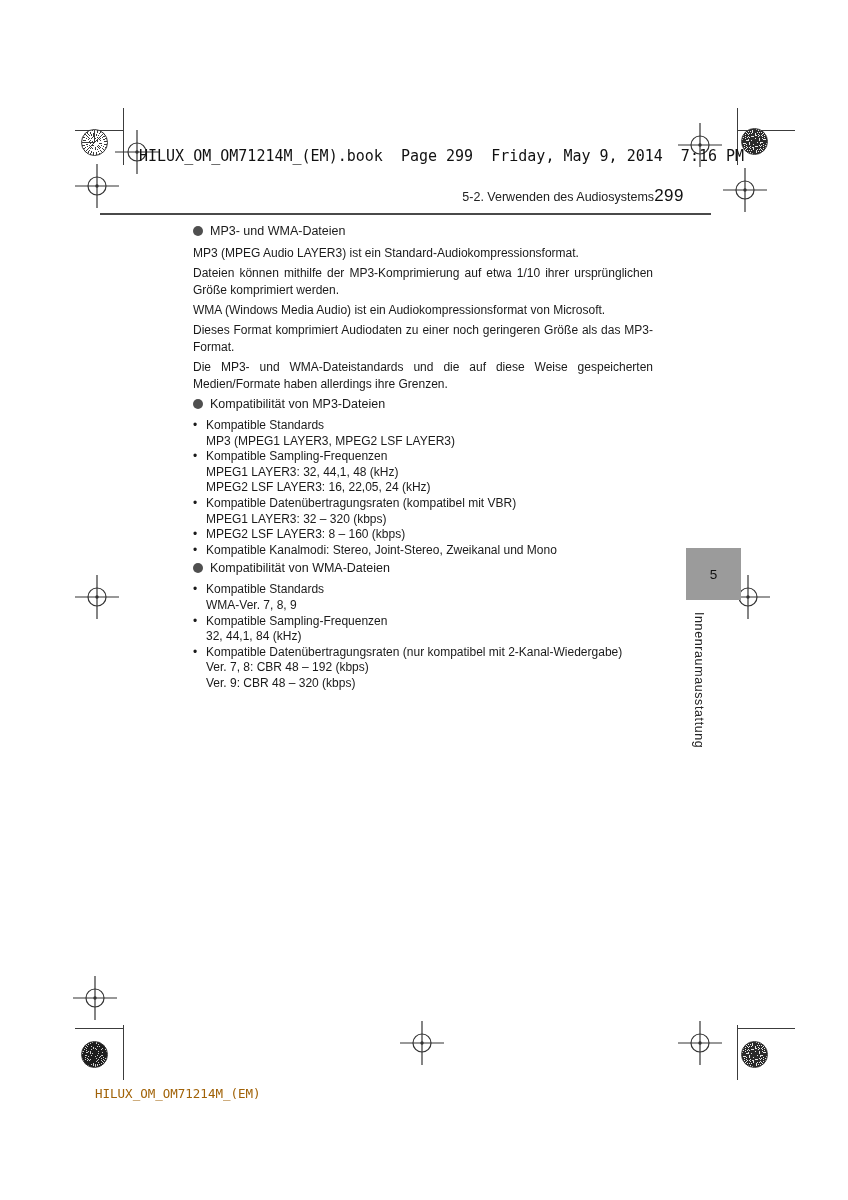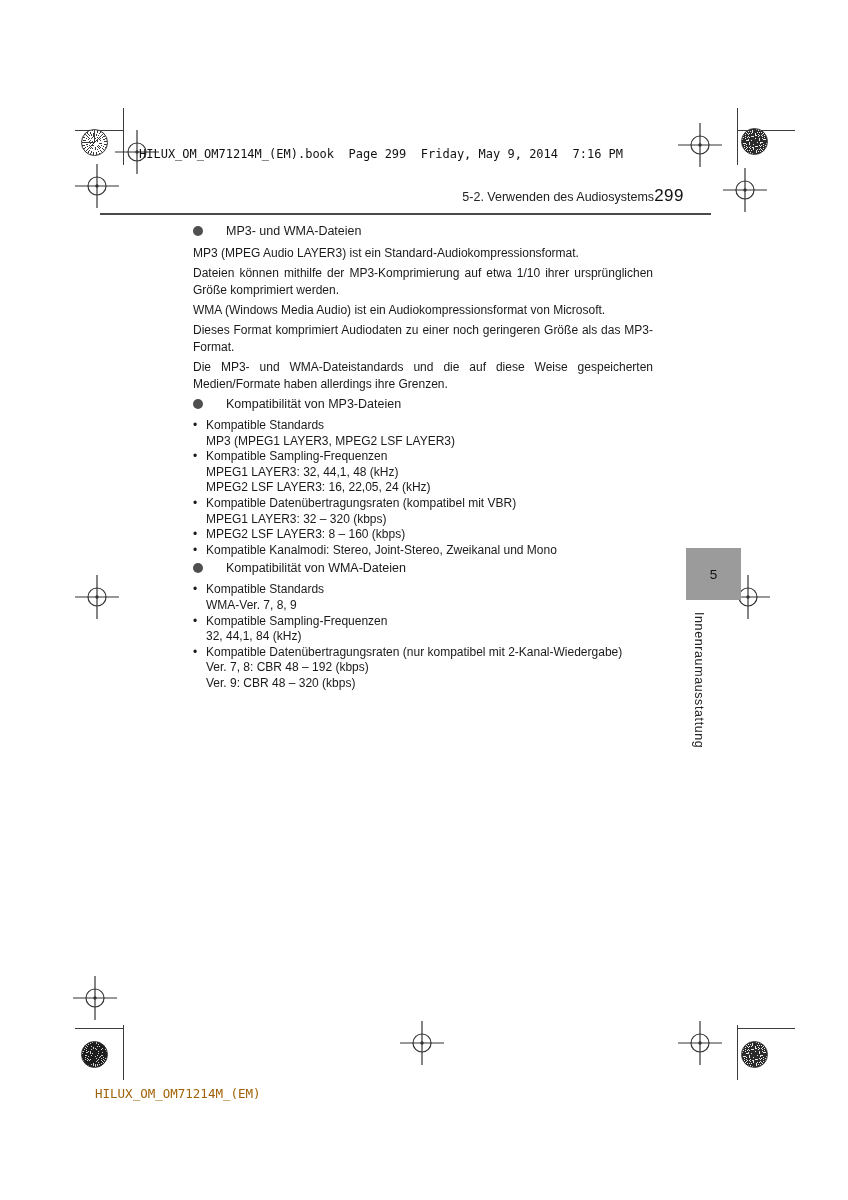--- a/index.html
+++ b/index.html
@@ -7,30 +7,30 @@
   body { font-family:"Liberation Sans", sans-serif; }
   .page { position:relative; width:848px; height:1200px; background:#ffffff; overflow:hidden; color:#1a1a1a; }
 
   .mono { font-family:"DejaVu Sans Mono", monospace; white-space:pre; }
 
   
   .mark-line { position:absolute; background:#3c3c3c; }
   .starburst { position:absolute; border-radius:50%; border:1px solid #2f2f2f; }
   .reg { position:absolute; width:44px; height:44px; }
 
-  .print-header { position:absolute; left:139px; top:147px; font-size:12px; color:#111; }
+  .print-header { position:absolute; left:139px; top:147px; font-size:15px; color:#111; }
 
   .header-row { position:absolute; left:100px; top:186px; width:584px; display:flex; justify-content:flex-end; align-items:baseline; }
   .header-section { font-size:12.5px; color:#222; }
   .header-pagenum { font-size:17px; font-weight:normal; color:#111; letter-spacing:0.5px; }
   .header-rule { position:absolute; left:100px; top:213px; width:611px; height:2px; background:#4a4a4a; }
 
   .content { position:absolute; left:193px; top:223px; width:478px; font-size:12px; color:#1a1a1a; }
   .section { margin-bottom:2px; }
-  .sec-title-row { display:flex; align-items:center; gap:23px; margin-bottom:6px; height:16px; }
+  .sec-title-row { display:flex; align-items:center; gap:7px; margin-bottom:6px; height:16px; }
   .sec-marker { width:10px; height:10px; border-radius:50%; background:#4f4f4f; flex:0 0 auto; }
   .sec-title { font-size:12.5px; }
   .sec-body { }
   .para { text-align:justify; line-height:17px; margin-bottom:3px; width:460px; }
   .li { display:flex; line-height:15.6px; width:466px; }
   .li-marker { flex:0 0 13px; }
 
   .tab-box { position:absolute; left:686px; top:548px; width:55px; height:52px; background:#9b9b9b; display:flex; align-items:center; justify-content:center; font-size:13.5px; color:#111; }
   .tab-label { position:absolute; left:692px; top:612px; writing-mode:vertical-rl; font-size:12.5px; letter-spacing:0.6px; color:#222; }
 

